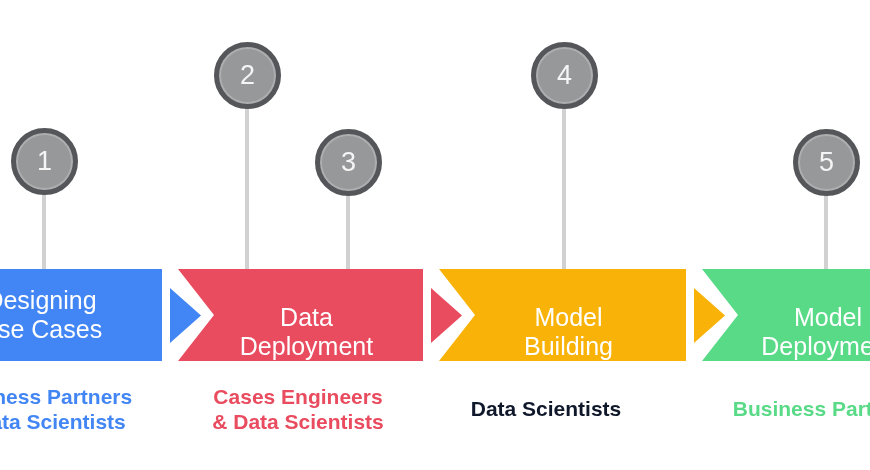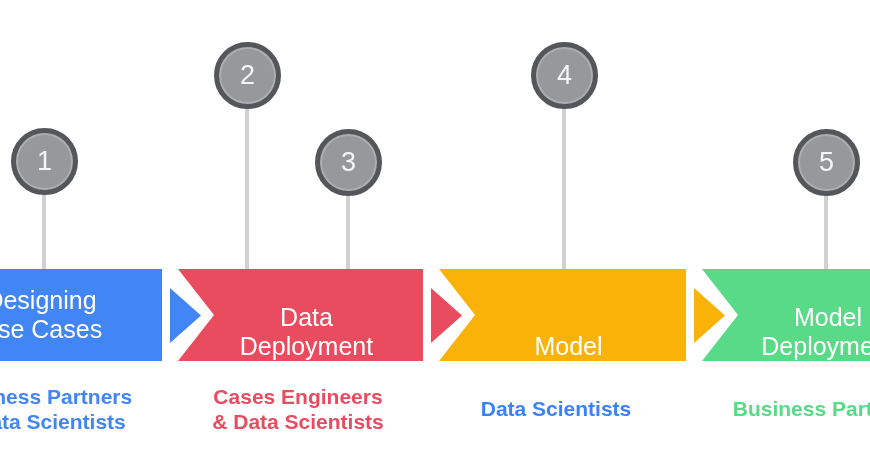--- a/index.html
+++ b/index.html
@@ -87,21 +87,21 @@
     width: 320px;
     text-align: center;
     font-weight: bold;
     font-size: 21px;
     line-height: 25px;
     z-index: 2;
   }
   .role .line { display: block; }
   #role-1 { left: -120px; top: 384px; color: #4285F4; }
   #role-2 { left: 138px;  top: 384px; color: #E94B5F; }
-  #role-3 { left: 396px;  top: 396px; color: #3b82f6; }
+  #role-3 { left: 386px;  top: 396px; color: #0f172a; }
   #role-4 { left: 665px;  top: 396px; color: #58DA87; }
 </style>
 </head>
 <body>
 
 <div class="stage">
 
   <div class="connector" id="conn-1"></div>
   <div class="connector" id="conn-2"></div>
   <div class="connector" id="conn-3"></div>
@@ -120,20 +120,21 @@
     <div>
       <span class="line">Data</span>
       <span class="line">Deployment</span>
     </div>
   </div>
   <div class="tri" id="tri-2"></div>
 
   <div class="banner notched" id="banner-3">
     <div>
       <span class="line">Model</span>
+      <span class="line">Building</span>
     </div>
   </div>
   <div class="tri" id="tri-3"></div>
 
   <div class="banner notched" id="banner-4">
     <div>
       <span class="line">Model</span>
       <span class="line">Deployment</span>
     </div>
   </div>

